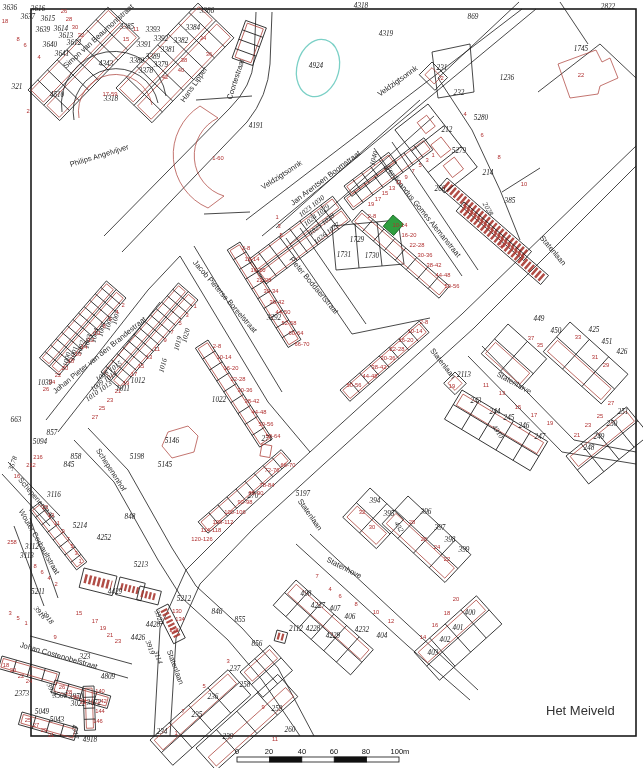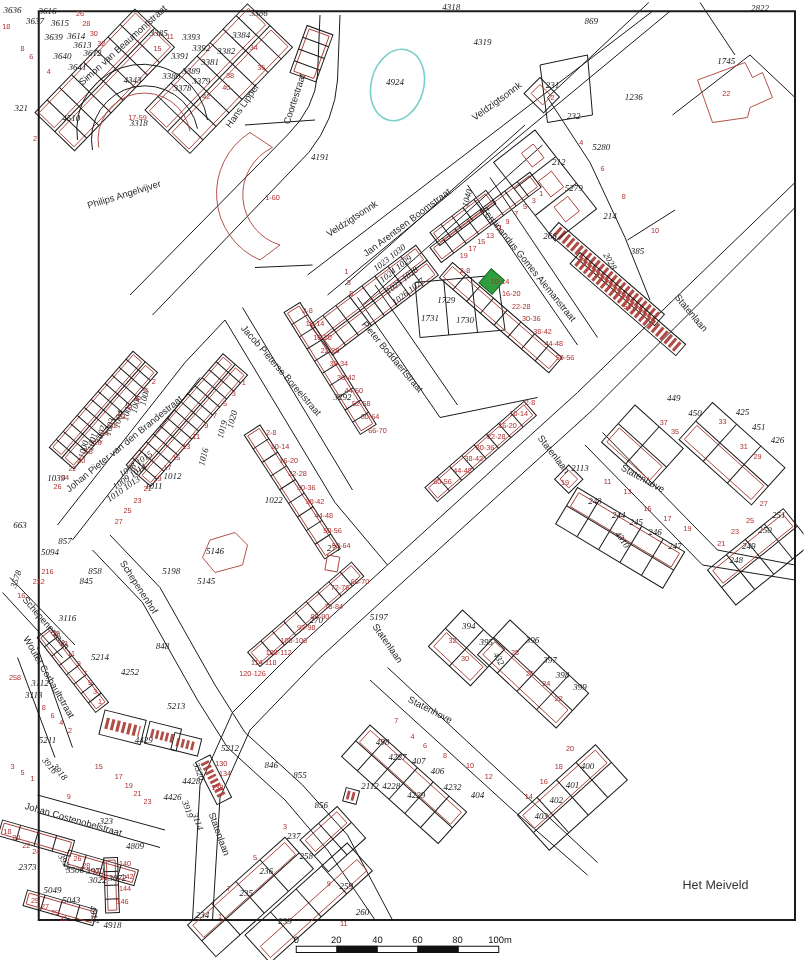--- a/index.html
+++ b/index.html
@@ -10,21 +10,21 @@
   .blk2{stroke:#1b1b1b;stroke-width:1.6;fill:none;}
   .red{stroke:#a93a32;stroke-width:.7;fill:none;}
   .redhatch{stroke:#a93a32;stroke-width:9;fill:none;stroke-dasharray:2.5 2;opacity:.9;}
   .redhatchS{stroke:#a93a32;stroke-width:7;fill:none;stroke-dasharray:2.2 1.8;opacity:.9;}
   .green{fill:#2f9e3f;stroke:#14631f;stroke-width:.8;}
   .cyan{stroke:#7bd0c6;stroke-width:1.3;fill:none;}
   text.street{font-family:"Liberation Sans",sans-serif;font-size:7.6px;fill:#2a2a2a;text-anchor:middle;}
   text.parcel{font-family:"Liberation Serif",serif;font-style:italic;font-size:7.2px;fill:#1b1b1b;text-anchor:middle;}
   text.house{font-family:"Liberation Sans",sans-serif;font-size:5.8px;fill:#b03030;text-anchor:middle;}
   text.scale{font-family:"Liberation Sans",sans-serif;font-size:7.5px;fill:#111;text-anchor:middle;}
-  .region-label{position:absolute;left:546px;top:703px;font-size:10px;color:#333;}
+  .region-label{position:absolute;left:546px;top:703px;font-size:13px;color:#333;}
   .scalebar-white{fill:#ffffff;stroke:#111;stroke-width:.8;}
   .scalebar-black{fill:#111;stroke:#111;stroke-width:.8;}
 </style>
 </head>
 <body>
 
 <div class="stage">
 <svg width="643" height="768" viewBox="0 0 643 768">
 
   <g>

